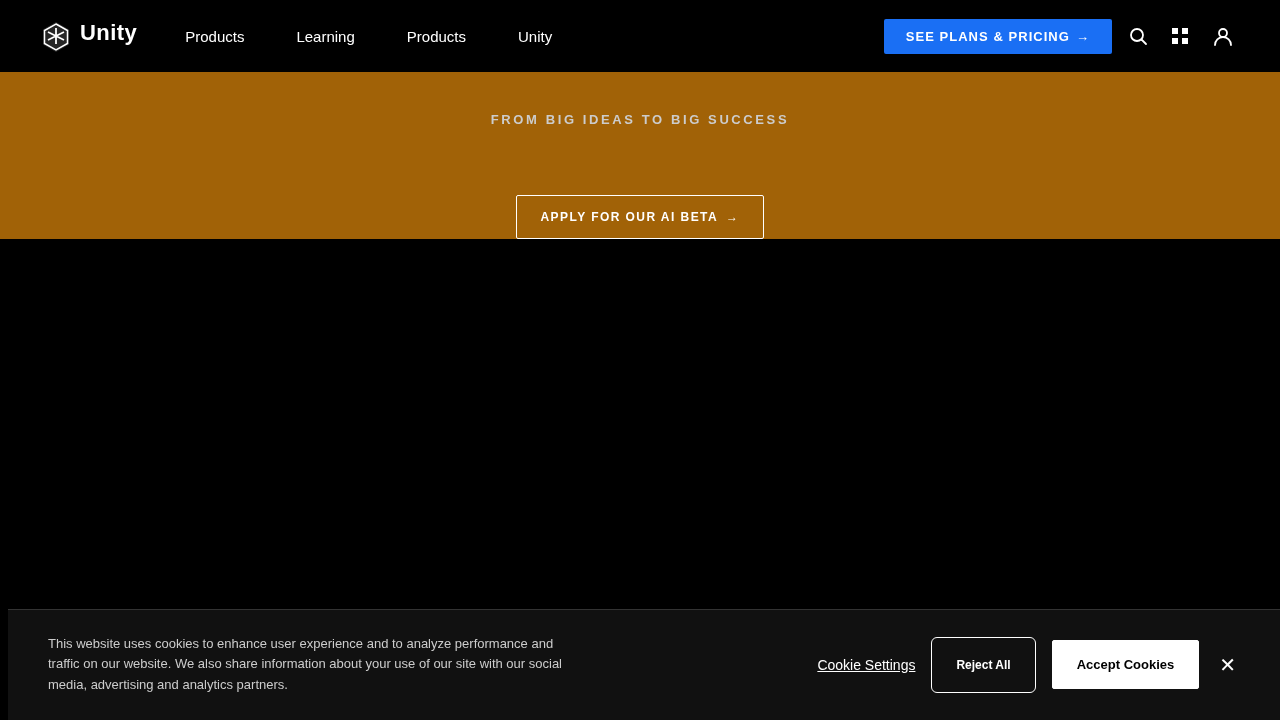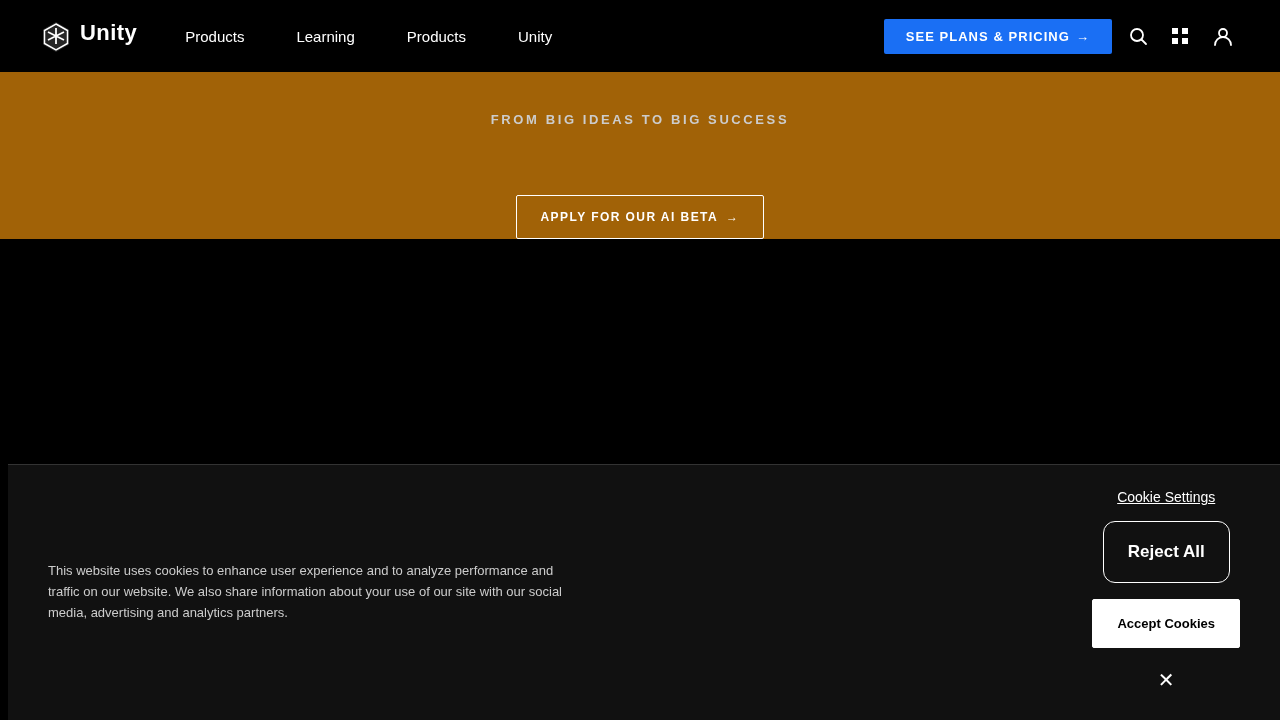--- a/index.html
+++ b/index.html
@@ -168,43 +168,42 @@
       color: #ccc;
       max-width: 520px;
     }
 
     .cookie-actions {
       display: flex;
       align-items: center;
       gap: 16px;
       margin-left: auto;
       flex-shrink: 0;
-      flex-direction: column;
     }
 
     .btn-cookie-settings {
       background: none;
       border: none;
       color: #fff;
       font-size: 14px;
       font-weight: 500;
       cursor: pointer;
       text-decoration: underline;
       white-space: nowrap;
     }
 
     .btn-reject-all {
       background: transparent;
       color: #fff;
       border: 1.5px solid #fff;
       padding: 20px 24px;
-      font-size: 17px;
+      font-size: 12px;
       font-weight: 600;
       cursor: pointer;
-      border-radius: 12px;
+      border-radius: 6px;
       white-space: nowrap;
     }
 
     .btn-accept-cookies {
       background: #fff;
       color: #000;
       border: 1.5px solid #fff;
       padding: 16px 24px;
       font-size: 13px;
       font-weight: 600;

